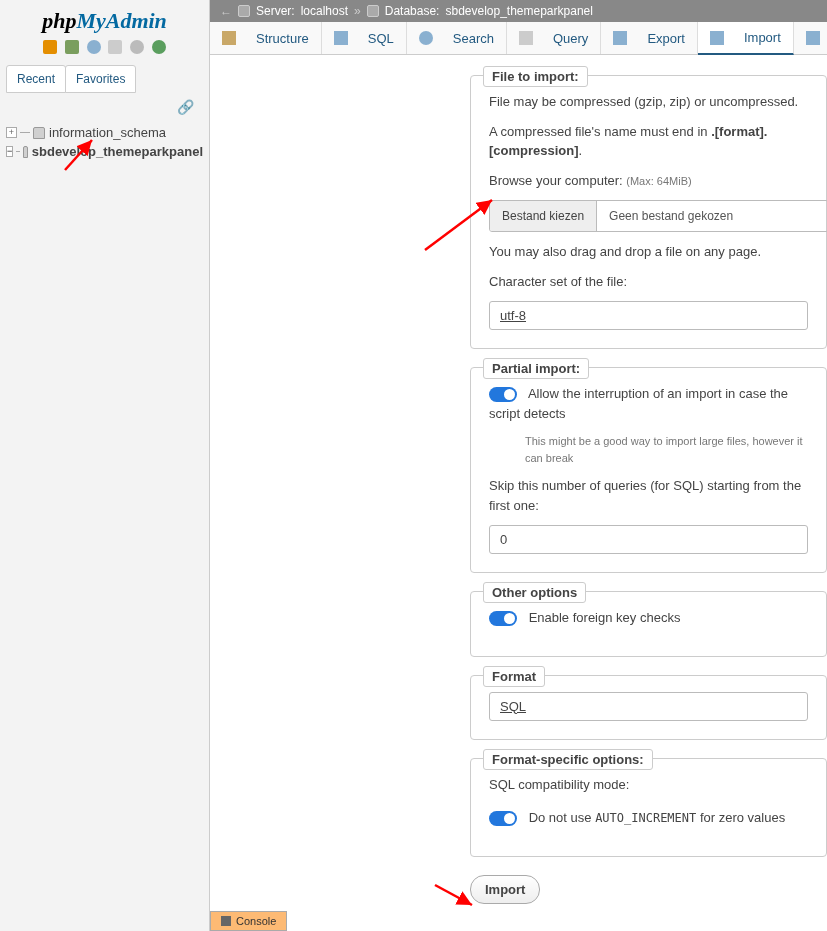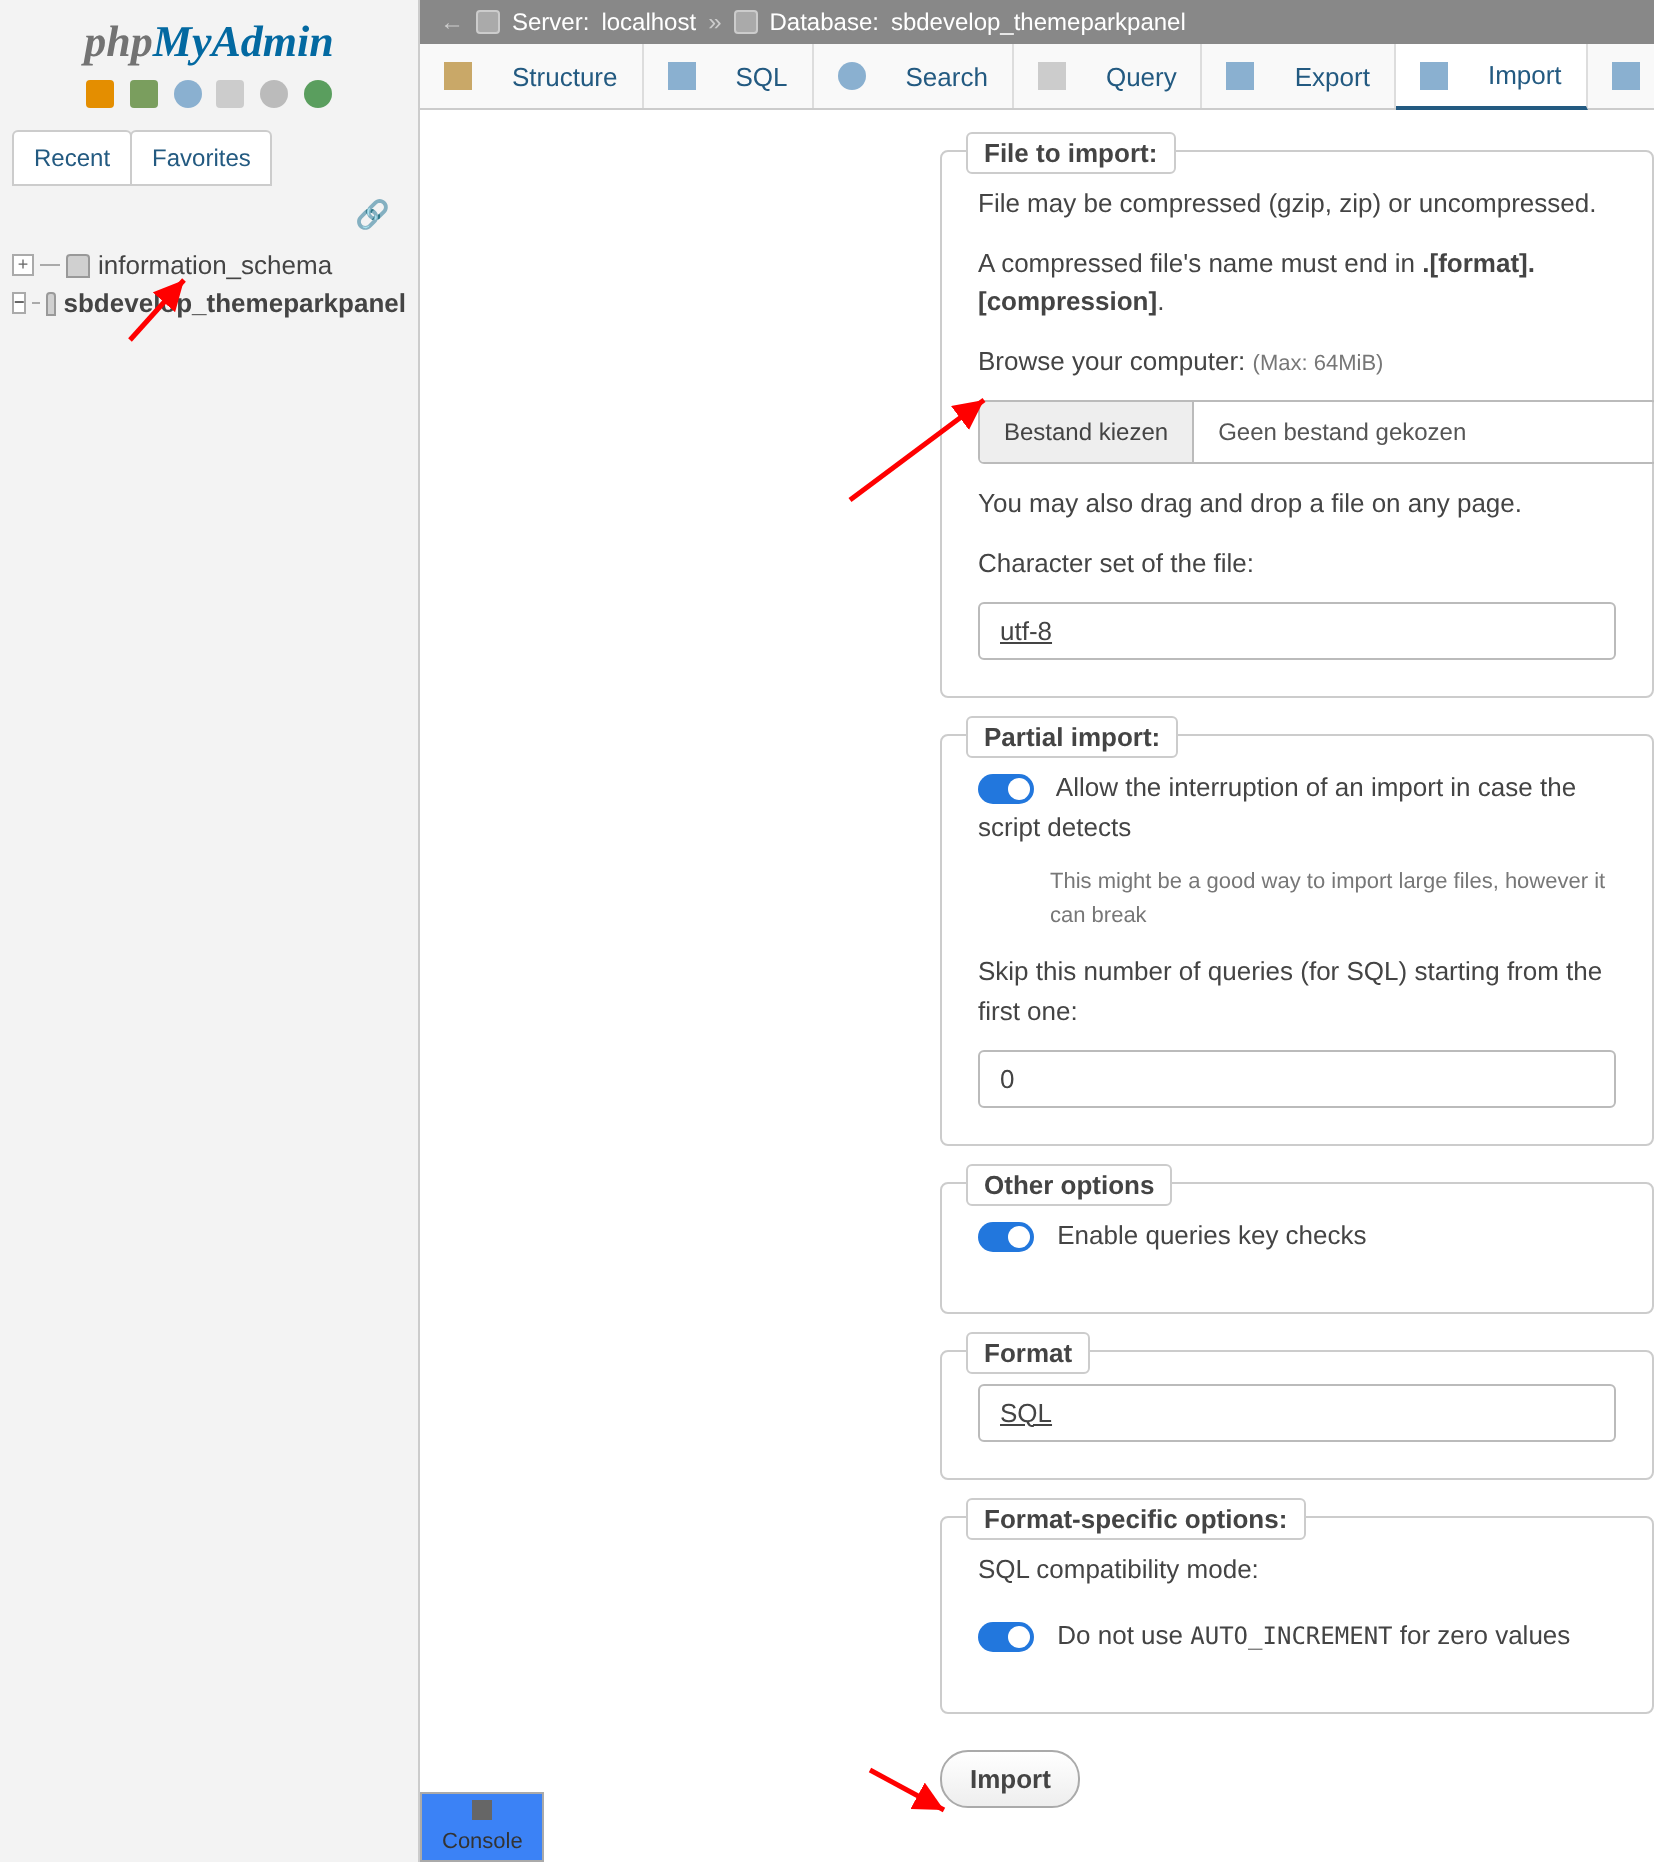--- a/index.html
+++ b/index.html
@@ -1,19 +1,19 @@
 <!DOCTYPE html>
 <html><head>
 <meta charset="utf-8">
 <style>
 * { box-sizing: border-box; margin: 0; padding: 0; }
 body { font-family: sans-serif; font-size: 13px; color: #444; background: #fff; width: 827px; height: 931px; overflow: hidden; position: relative; }
 #sidebar { position: absolute; left: 0; top: 0; width: 210px; height: 931px; background: #f3f3f3; border-right: 1px solid #ccc; }
 .logo { text-align: center; padding: 8px 0 2px; font-size: 22px; font-weight: bold; font-style: italic; font-family: Georgia, serif; }
-.logo .p1 { color: #737373; text-align: right; } .logo .p2 { color: #0369a1; }
+.logo .p1 { color: #000000; text-align: right; } .logo .p2 { color: #0369a1; }
 .toolbar-icons { text-align: center; padding: 4px 0 8px; }
 .toolbar-icons span { display: inline-block; width: 14px; height: 14px; margin: 0 2px; border-radius: 2px; }
 .nav-tabs { display: flex; padding: 0 6px; }
 .nav-tab { padding: 6px 10px; border: 1px solid #ccc; background: #fff; margin-right: -1px; cursor: pointer; font-size: 12px; color: #235a81; border-radius: 3px 3px 0 0; }
 .link-icon { text-align: right; padding: 6px 14px; color: #999; font-size: 14px; }
 .tree { padding: 2px 6px; font-size: 13px; }
 .tree-item { display: flex; align-items: center; padding: 2px 0; cursor: pointer; }
 .tree-item.sel { font-weight: bold; }
 .tree-toggle { width: 11px; height: 11px; border: 1px solid #aaa; background: #fff; font-size: 9px; line-height: 9px; text-align: center; margin-right: 3px; color: #666; }
 .tree-line { width: 10px; height: 1px; background: #aaa; margin-right: 3px; }
@@ -33,21 +33,21 @@
 .small { font-size: 11px; color: #777; }
 .file-picker { display: flex; border: 1px solid #bbb; border-radius: 3px; overflow: hidden; width: 340px; }
 .file-btn { background: #eee; padding: 6px 12px; border-right: 1px solid #bbb; cursor: pointer; font-size: 12px; }
 .file-label { padding: 6px 12px; font-size: 12px; color: #555; }
 .select-box { border: 1px solid #bbb; border-radius: 3px; padding: 6px 10px; font-size: 13px; color: #444; background: #fff; text-decoration: underline; }
 .input-box { border: 1px solid #bbb; border-radius: 3px; padding: 6px 10px; font-size: 13px; color: #444; width: 100%; background: #fff; }
 .toggle { width: 28px; height: 15px; background: #2277dd; border-radius: 8px; display: inline-block; position: relative; vertical-align: middle; margin-right: 8px; }
 .toggle::after { content: ""; position: absolute; right: 2px; top: 2px; width: 11px; height: 11px; background: #fff; border-radius: 50%; }
 .code { font-family: monospace; font-size: 12px; }
 .submit-btn { display: inline-block; padding: 6px 14px; border: 1px solid #aaa; border-radius: 14px; background: linear-gradient(#fff,#eee); color: #444; font-weight: bold; cursor: pointer; margin-left: 260px; }
-.console-tab { position: absolute; bottom: 0; left: 210px; background: #3b82f6; border: 1px solid #aaa; padding: 3px 10px; font-size: 11px; color: #333; display: flex; align-items: center; gap: 5px; flex-direction: column; }
+.console-tab { position: absolute; bottom: 0; left: 210px; background: #fdba74; border: 1px solid #aaa; padding: 3px 10px; font-size: 11px; color: #333; display: flex; align-items: center; gap: 5px; }
 .console-icon { width: 10px; height: 10px; background: #666; display: inline-block; }
 .arrow { position: absolute; pointer-events: none; }
 .arrow svg { overflow: visible; }
 </style>
 </head>
 <body>
 
 <div id="sidebar">
   <div class="logo">
     <span class="p1">php</span><span class="p2">MyAdmin</span>
@@ -151,21 +151,21 @@
       </div>
       <div class="row small" style="margin-left:36px">This might be a good way to import large files, however it can break</div>
       <div class="row">Skip this number of queries (for SQL) starting from the first one:</div>
       <input class="input-box" value="0" style="">
     </div>
 
     <div class="fieldset">
       <div class="legend">Other options</div>
       <div class="row">
         <span class="toggle"></span>
-        <span>Enable queries key checks</span>
+        <span>Enable foreign key checks</span>
       </div>
     </div>
 
     <div class="fieldset">
       <div class="legend">Format</div>
       <div class="select-box">SQL</div>
     </div>
 
     <div class="fieldset">
       <div class="legend">Format-specific options:</div>

